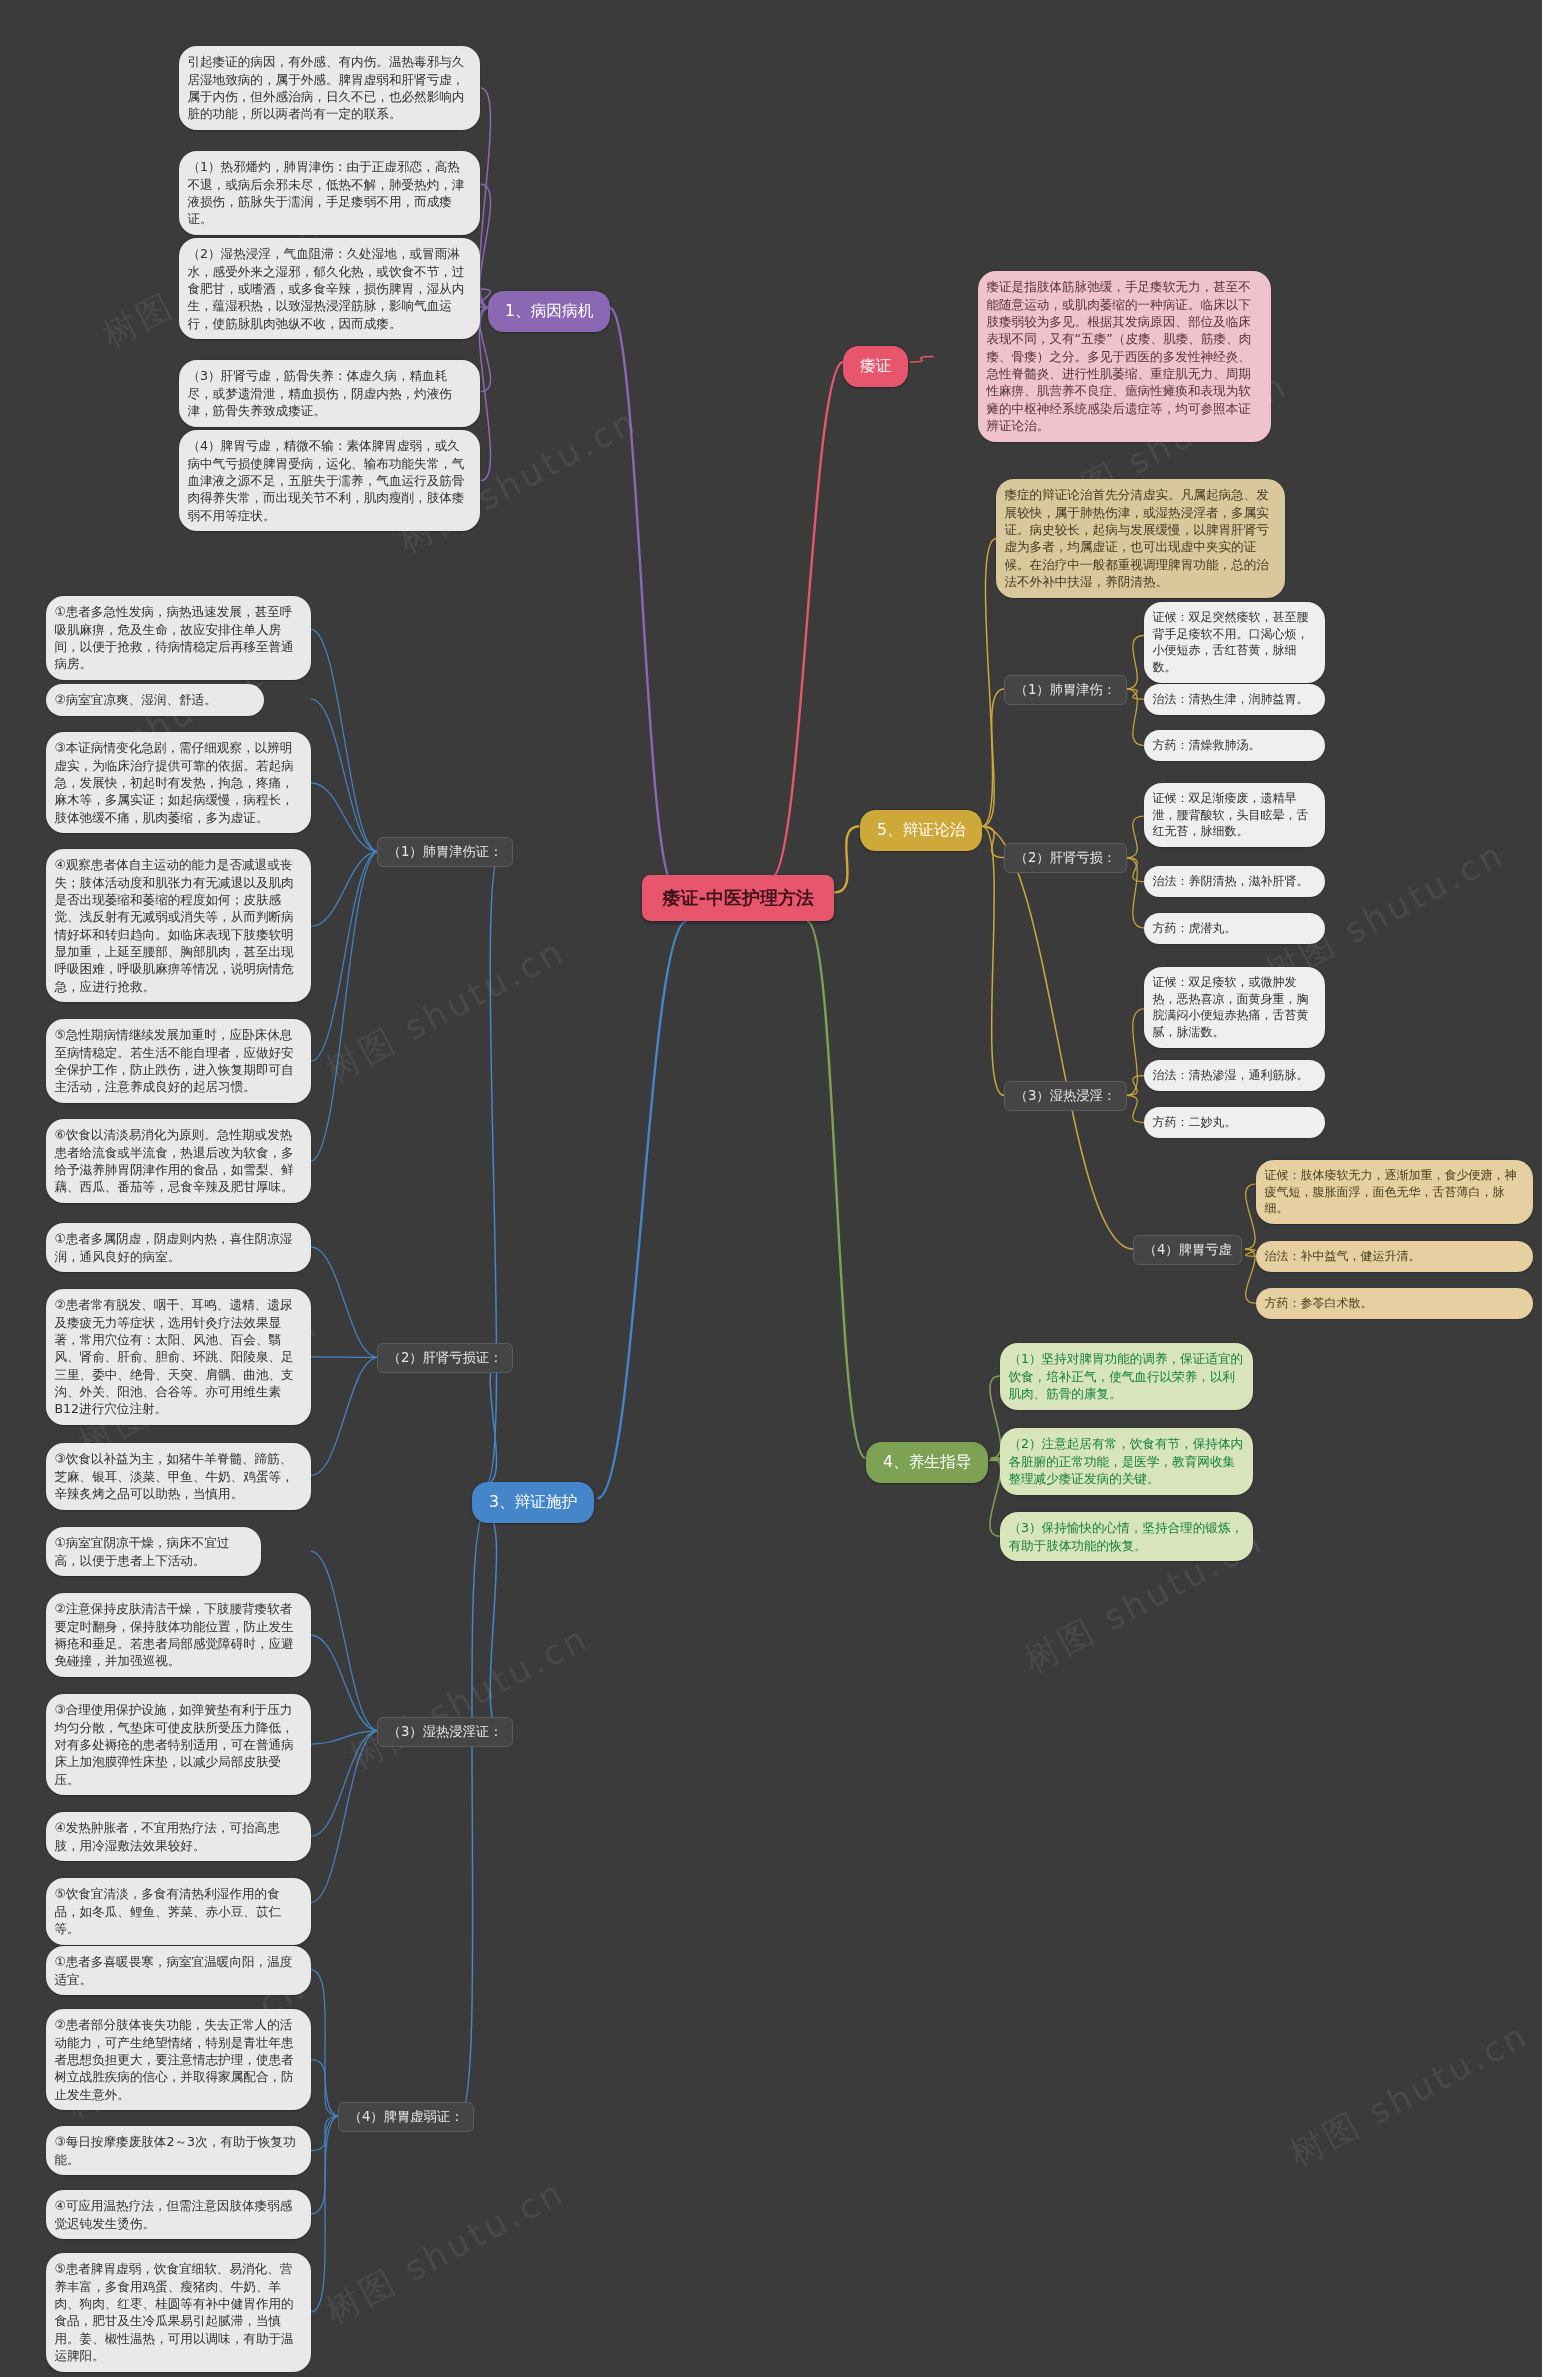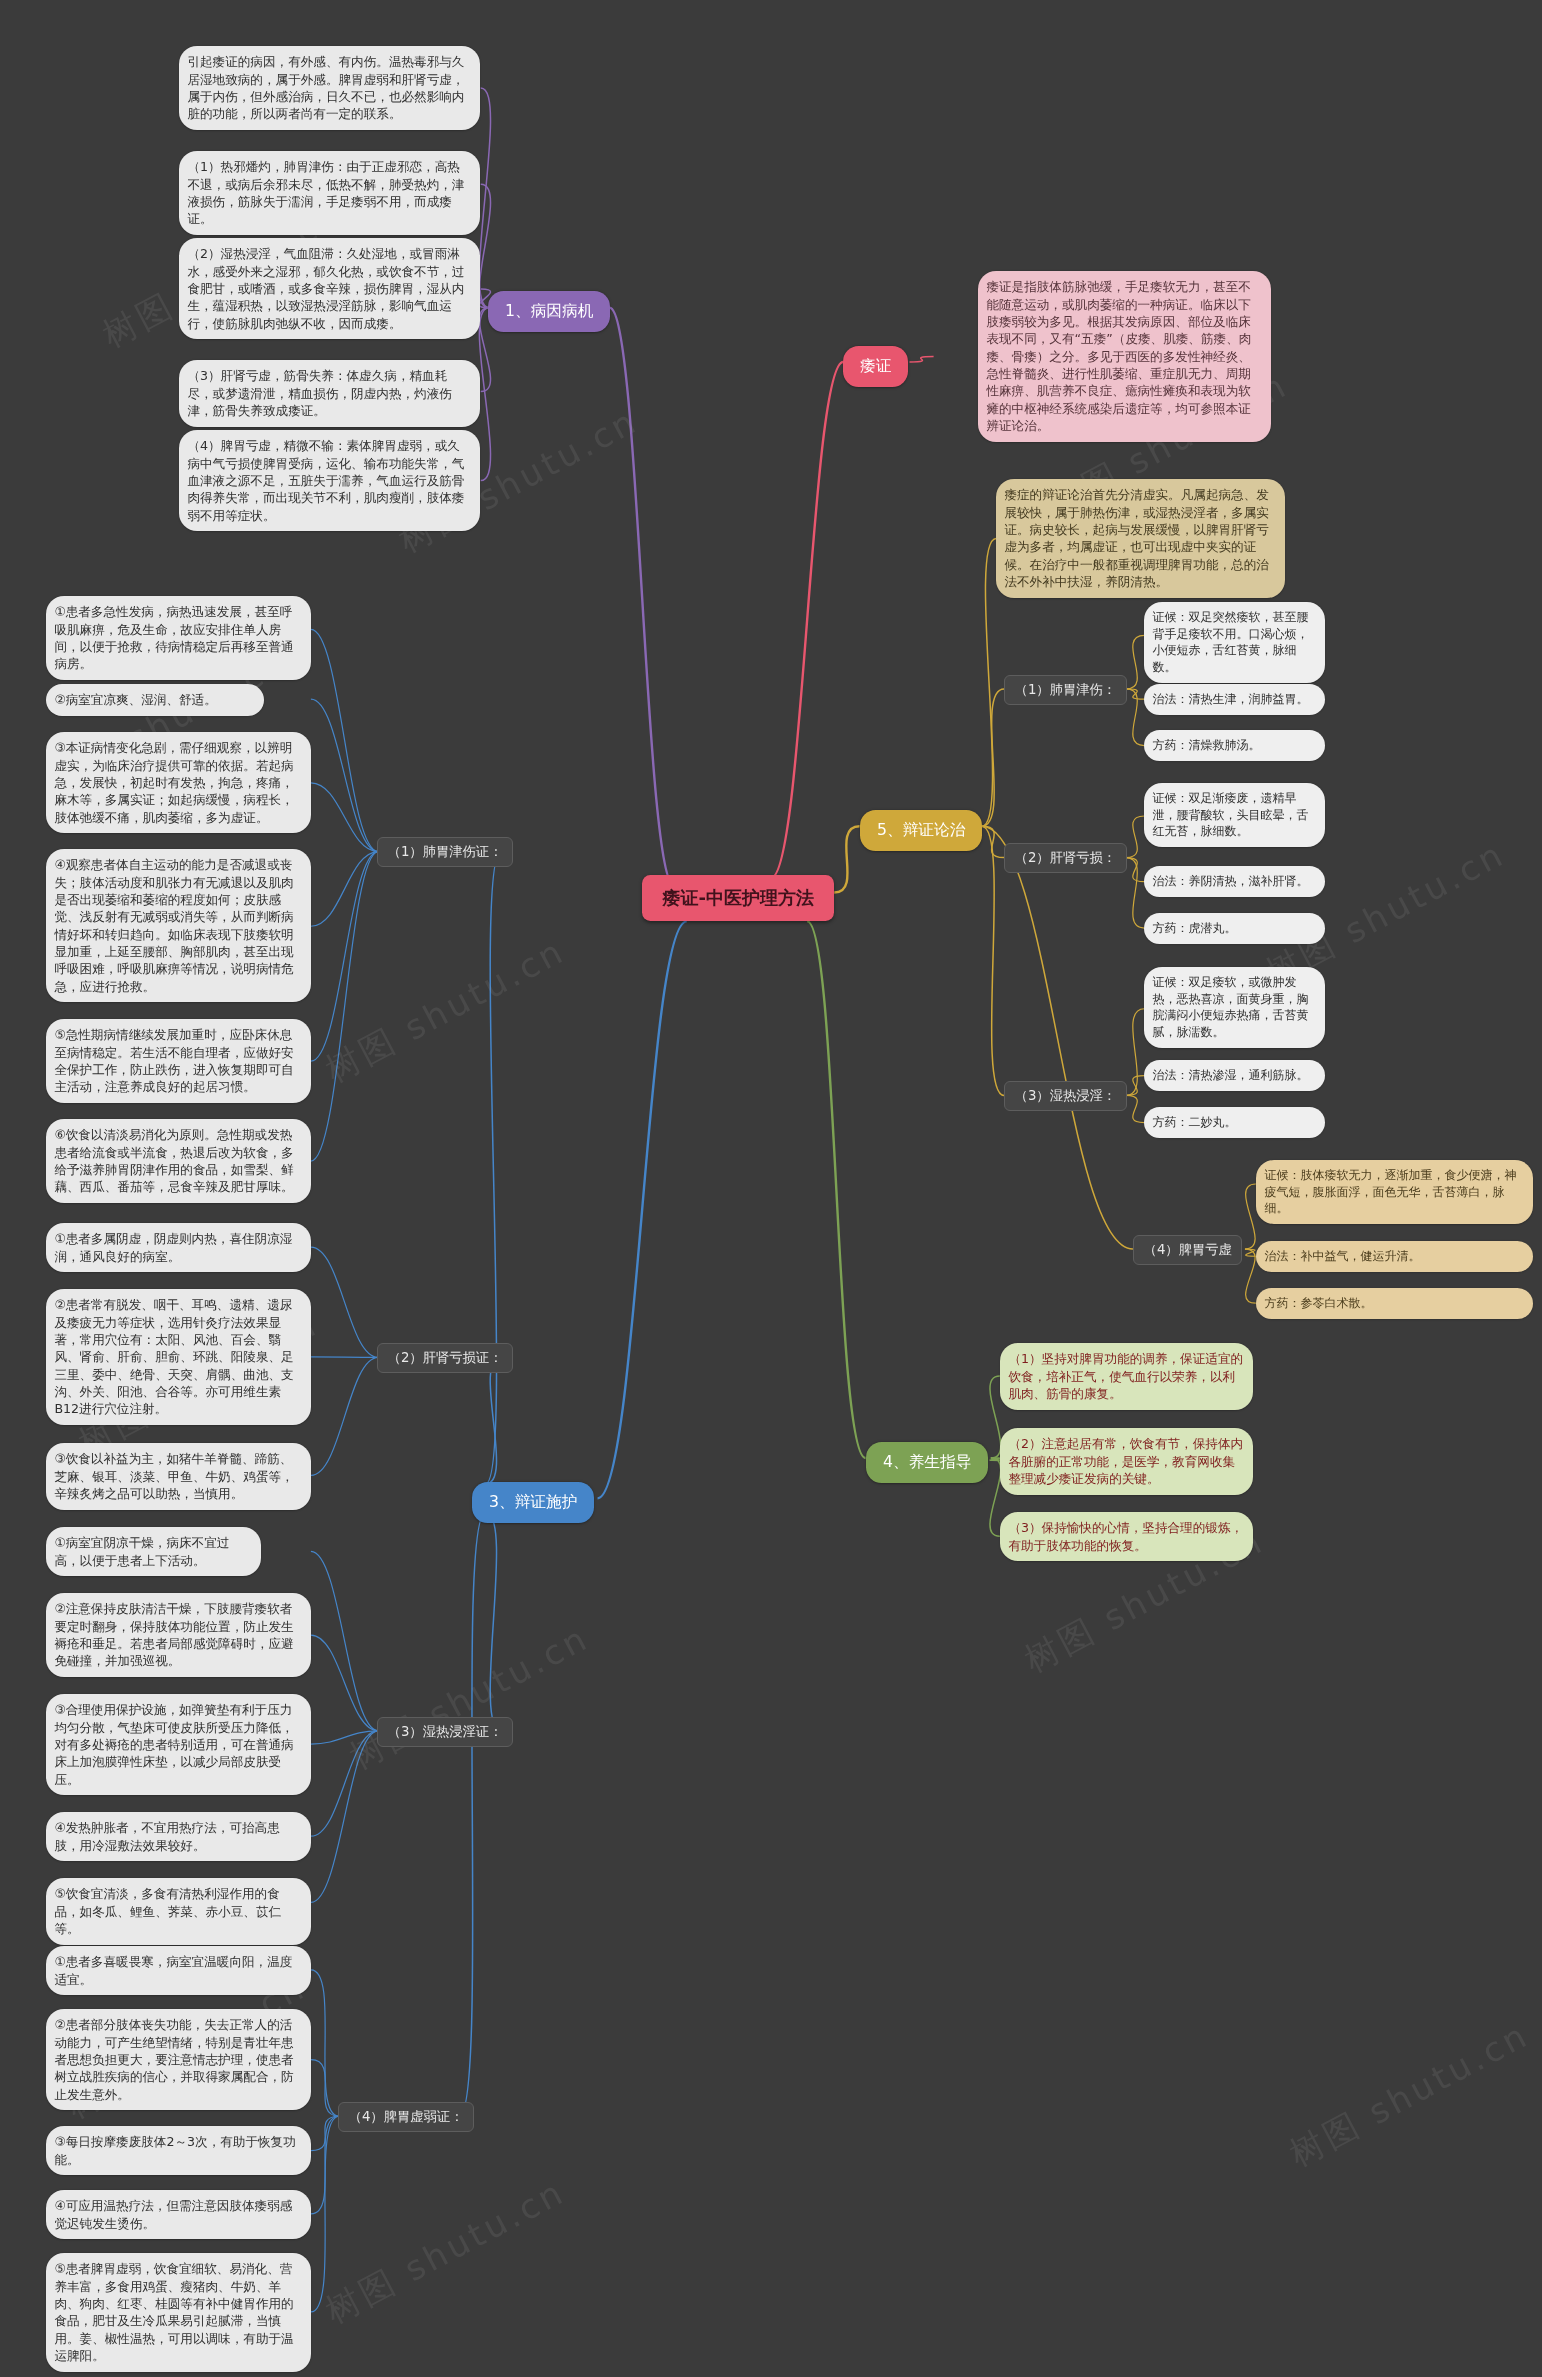--- a/index.html
+++ b/index.html
@@ -6,21 +6,21 @@
   html,body{background:#2e2e2e}
   body{font-family:"DejaVu Sans","Liberation Sans",sans-serif}
   #canvas{position:relative;width:1542px;height:2377px;background:var(--bg,#3b3b3b);overflow:hidden}
   #edges{position:absolute;left:0;top:0;width:1542px;height:2377px}
   .box{position:absolute;border-radius:18px;padding:7.2px 8.4px;font-size:12.6px;line-height:1.38;color:#2f2f2f;box-shadow:0 0.6px 1.8px rgba(0,0,0,.25)}
   .gray{background:var(--gray_box,#e9e9e9)}
   .pinkbox{background:var(--pink_box,#efc2cc);color:#55333a}
   .tanbox{background:var(--tan,#d8c89c);color:#42391f}
   .whitebox{background:#efefef;font-size:12px}
   .orangebox{background:var(--orange_box,#e6cfa0);color:#4a3c1c;font-size:12px}
-  .greenbox{background:var(--green_box,#d8e5bb);color:#7f1d1d}
+  .greenbox{background:var(--green_box,#d8e5bb);color:#15803d}
   .node{position:absolute;border-radius:15.7px;padding:10px 17px;font-size:15.7px;color:#fff;white-space:nowrap;box-shadow:0 0.6px 2.4px rgba(0,0,0,.35)}
   .purplenode{background:var(--purple,#8a68b4)}
   .rednode{background:var(--red,#e8566e)}
   .yellownode{background:var(--yellow,#cfa83a)}
   .bluenode{background:var(--blue,#4585c9)}
   .greennode{background:var(--green,#7da254)}
   .pill{position:absolute;background:var(--pill_bg,#454545);border:0.6px solid #5d5d5d;border-radius:6px;color:#e9e9e9;padding:4.8px 9.6px;font-size:13.3px;white-space:nowrap}
   .central{position:absolute;background:var(--red,#e8566e);border-radius:8.4px;padding:11px 20.5px;font-size:18px;font-weight:bold;color:#40121c;box-shadow:0 1.2px 3.6px rgba(0,0,0,.4)}
   .wm{position:absolute;color:#a8a8a8;opacity:.13;font-size:34px;transform:rotate(-28deg);white-space:nowrap;pointer-events:none;letter-spacing:3.6px}
 </style>

